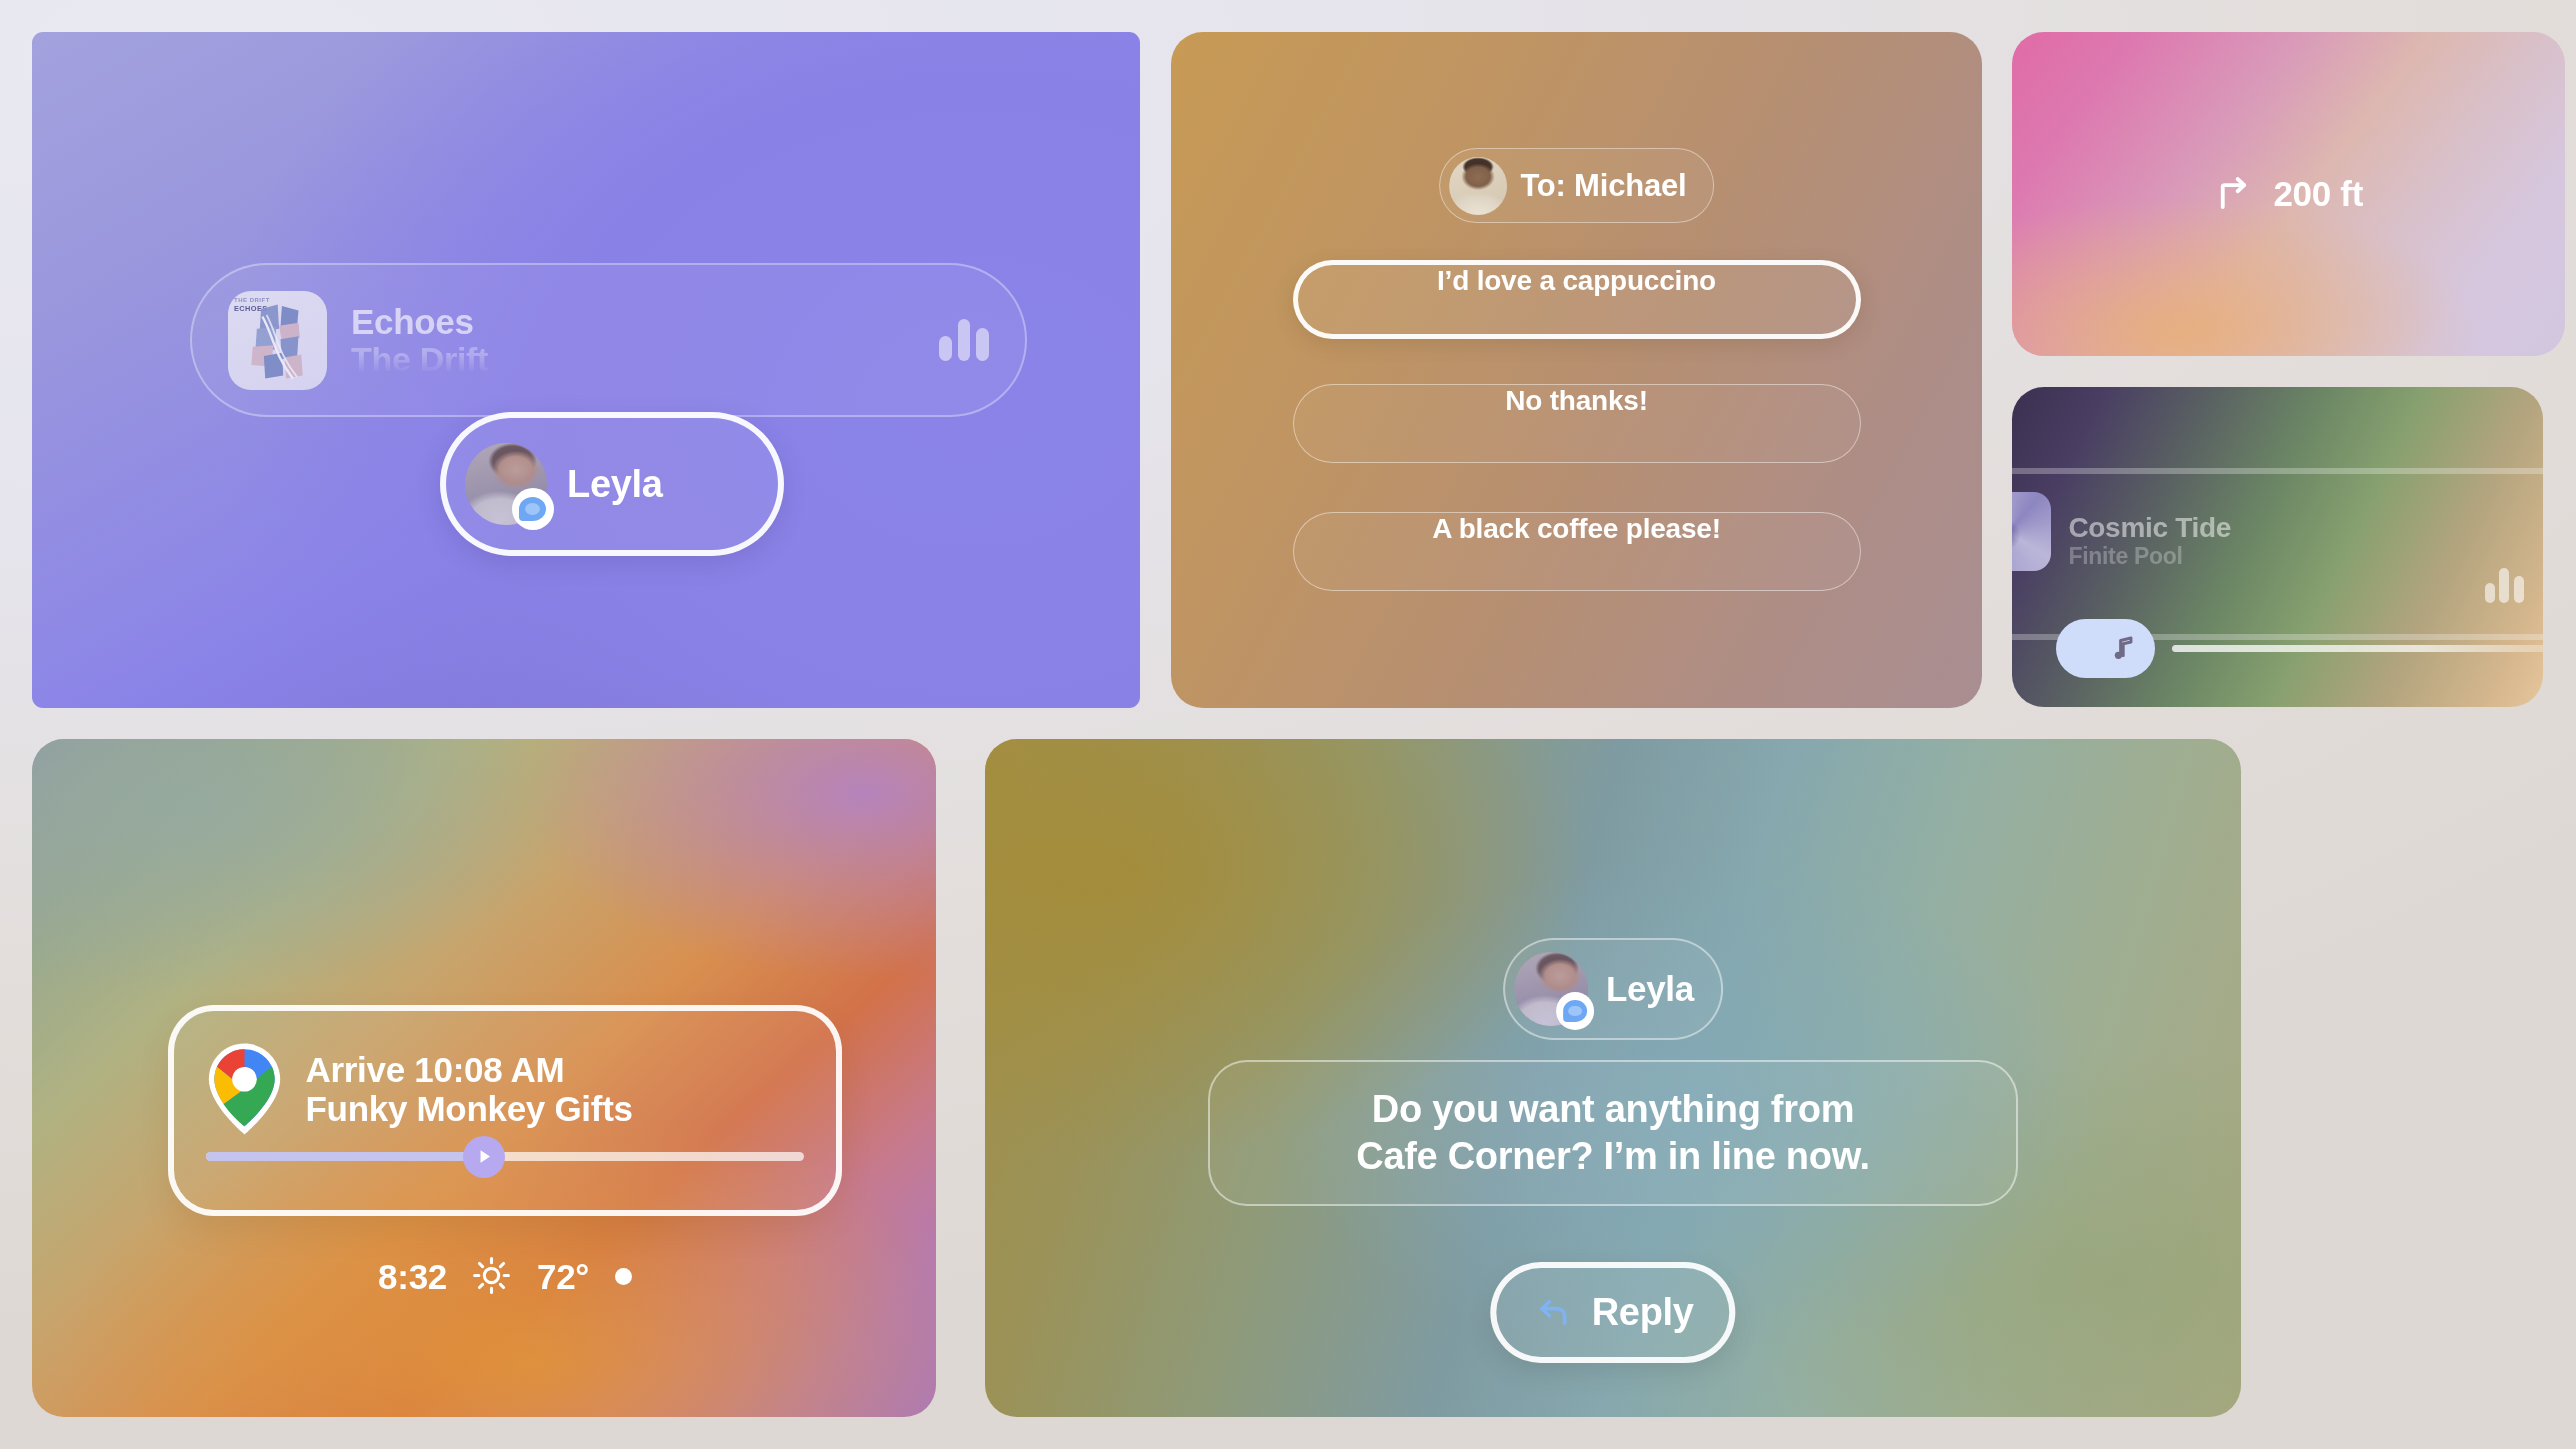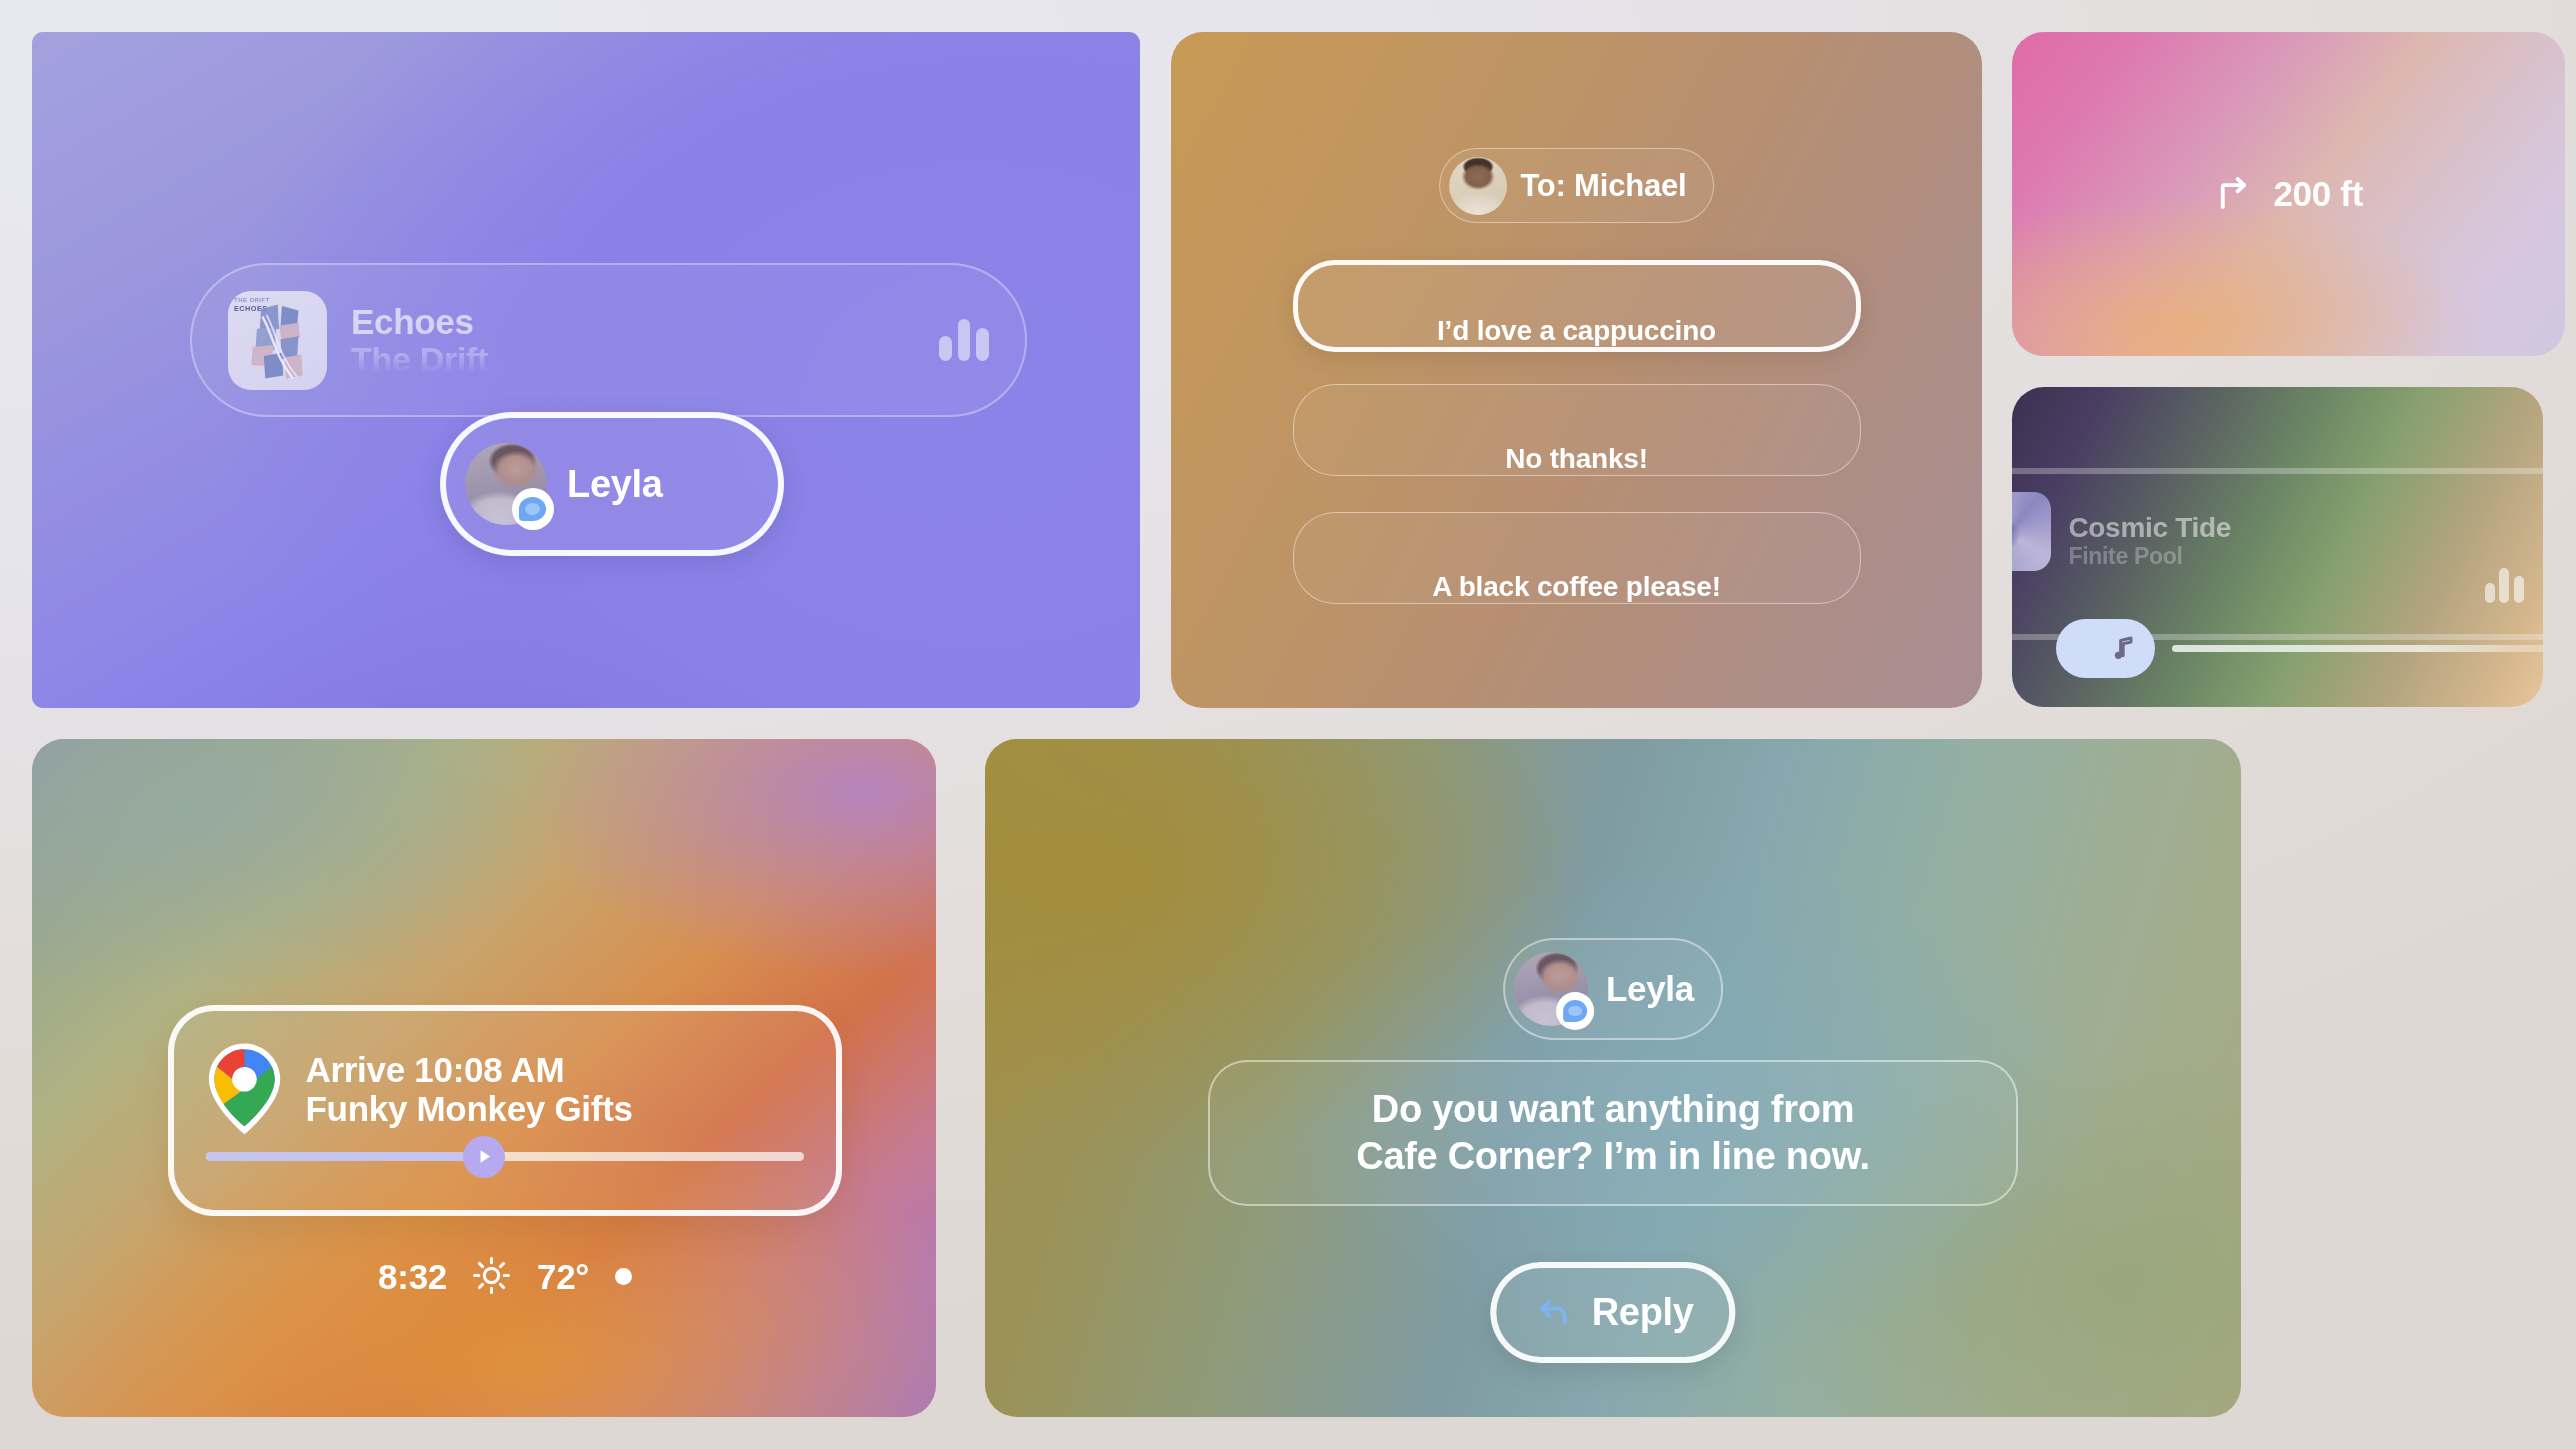--- a/index.html
+++ b/index.html
@@ -135,22 +135,22 @@
       radial-gradient(40% 32% at 50% 34%, #8a6a52 0%, #7b5c47 52%, rgba(123,92,71,0) 72%),
       radial-gradient(36% 22% at 50% 17%, #30231f 0%, #3d2d27 62%, rgba(61,45,39,0) 76%),
       radial-gradient(66% 44% at 50% 98%, #efe9dd 0%, #e2dbcd 62%, rgba(226,219,205,0) 84%),
       linear-gradient(160deg,#e6ddcd 0%,#d6cbb6 100%);
     opacity:.92;
   }
   .to-label { font-size: 31px; font-weight: 700; color:#fff; letter-spacing:-0.2px; }
 
   .reply-opt {
     position: absolute; left: 50%; transform: translateX(-50%);
-    width: 568px; height: 92px; border-radius: 42px;
-    display:flex; align-items:flex-end; justify-content:center;
+    width: 568px; height: 79px; border-radius: 42px;
+    display:flex; align-items:flex-start; justify-content:center;
     color:#fff; font-size:28px; font-weight:600; letter-spacing:-0.2px;
     border:1.3px solid rgba(255,255,255,.45);
     background: rgba(255,255,255,.045);
   }
   .reply-opt.selected {
     border: 5.4px solid rgba(255,255,255,.95);
     background: rgba(255,255,255,.07);
     box-shadow: 0 5.4px 20px rgba(90,60,30,.16);
   }
   #reply-opt-0 { top: 228px; }

